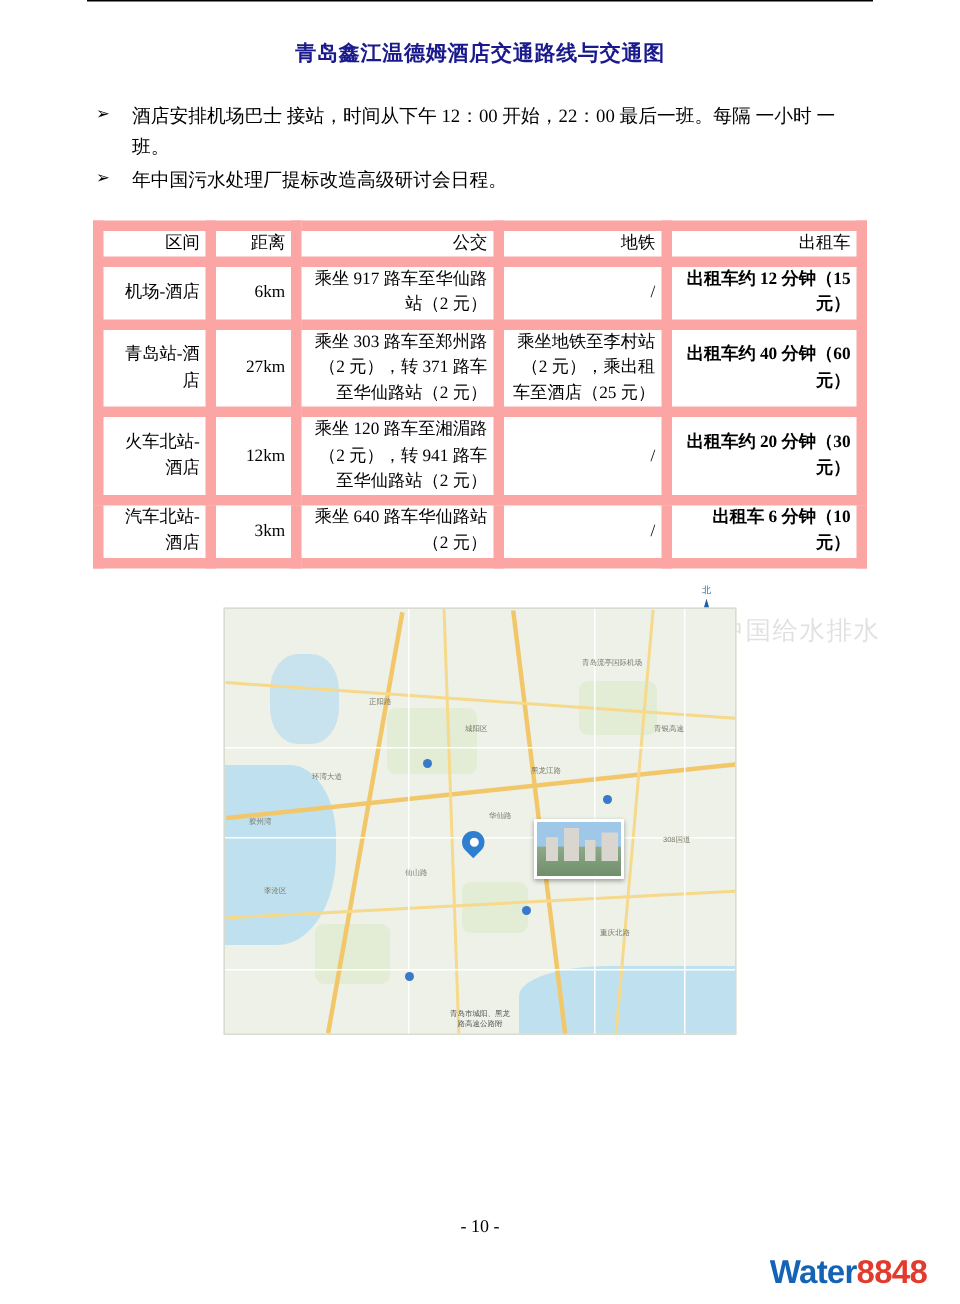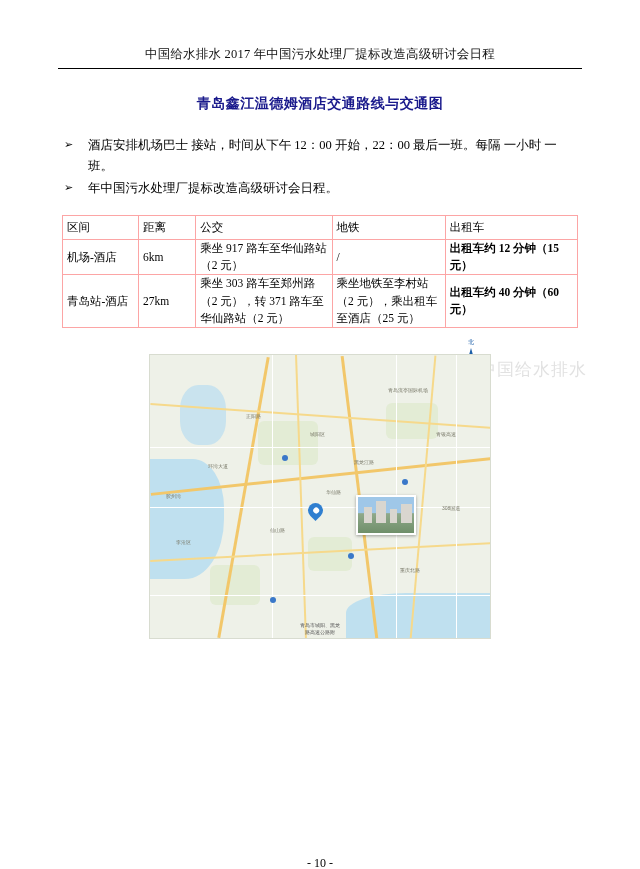--- a/index.html
+++ b/index.html
@@ -67,23 +67,23 @@
   .bullet-text { flex: 1; }
   
   table.info-table {
     margin: 16px auto 0 auto;
     width: 516px;
     border-collapse: collapse;
     font-size: 11.5px;
   }
   table.info-table th,
   table.info-table td {
-    border: 1px solid #fca5a5;
+    border: 7px solid #fca5a5;
     padding: 0 4px;
-    text-align: left;
+    text-align: right;
     vertical-align: middle;
     line-height: 1.5;
   }
   table.info-table th {
     font-weight: normal;
     height: 24px;
   }
   td.col-region { width: 78px; }
   td.col-dist { width: 58px; }
   td.col-bus { width: 140px; }
@@ -235,21 +235,20 @@
     letter-spacing: -0.5px;
   }
   .brand .b-water { color: #1463b5; }
   .brand .b-num { color: #e23b2e; }
 </style>
 </head>
 <body>
 
 <div class="page">
 
-  <div class="doc-header">中国给水排水 2017 年中国污水处理厂提标改造高级研讨会日程</div>
   <div class="header-rule"></div>
 
   <h1 class="doc-title">青岛鑫江温德姆酒店交通路线与交通图</h1>
 
   <div class="bullets">
     <div class="bullet">
       <span class="bullet-marker">➢</span>
       <span class="bullet-text">酒店安排机场巴士 接站，时间从下午 12：00 开始，22：00 最后一班。每隔 一小时 一班。</span>
     </div>
     <div class="bullet">
@@ -275,20 +274,34 @@
         <td class="col-bus">乘坐 917 路车至华仙路站（2 元）</td>
         <td class="col-metro">/</td>
         <td class="col-taxi">出租车约 12 分钟（15 元）</td>
       </tr>
       <tr>
         <td class="col-region">青岛站-酒店</td>
         <td class="col-dist">27km</td>
         <td class="col-bus">乘坐 303 路车至郑州路（2 元），转 371 路车至华仙路站（2 元）</td>
         <td class="col-metro">乘坐地铁至李村站（2 元），乘出租车至酒店（25 元）</td>
         <td class="col-taxi">出租车约 40 分钟（60 元）</td>
+      </tr>
+      <tr>
+        <td class="col-region">火车北站-酒店</td>
+        <td class="col-dist">12km</td>
+        <td class="col-bus">乘坐 120 路车至湘湄路（2 元），转 941 路车至华仙路站（2 元）</td>
+        <td class="col-metro">/</td>
+        <td class="col-taxi">出租车约 20 分钟（30 元）</td>
+      </tr>
+      <tr>
+        <td class="col-region">汽车北站-酒店</td>
+        <td class="col-dist">3km</td>
+        <td class="col-bus">乘坐 640 路车华仙路站（2 元）</td>
+        <td class="col-metro">/</td>
+        <td class="col-taxi">出租车 6 分钟（10 元）</td>
       </tr>
     </tbody>
   </table>
 
   <div class="map-wrap">
 
     <div class="compass">
       <div>北</div>
       <div class="needle"></div>
       <div>NORTH</div>

